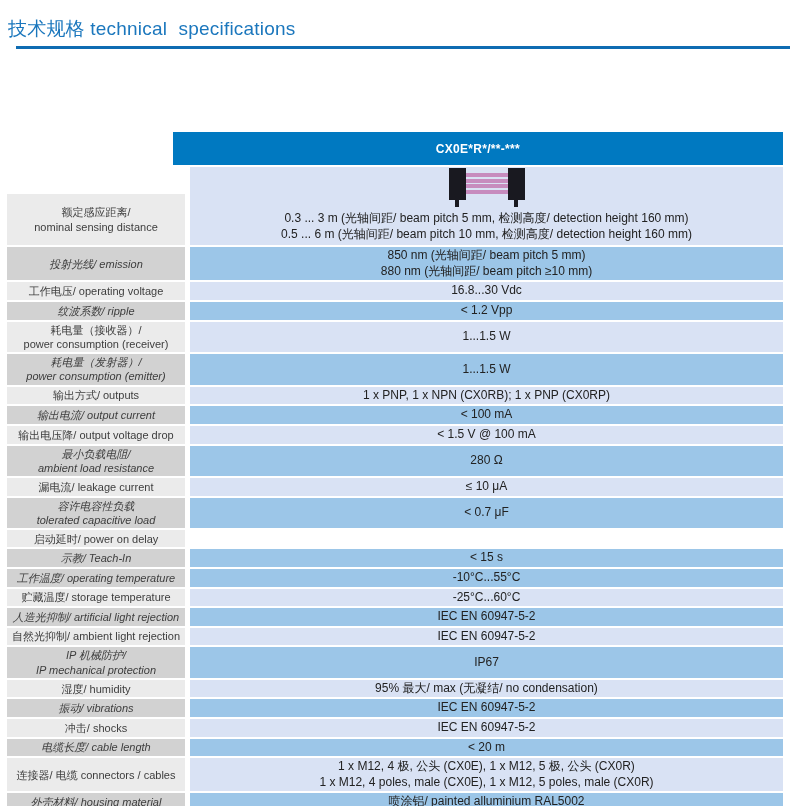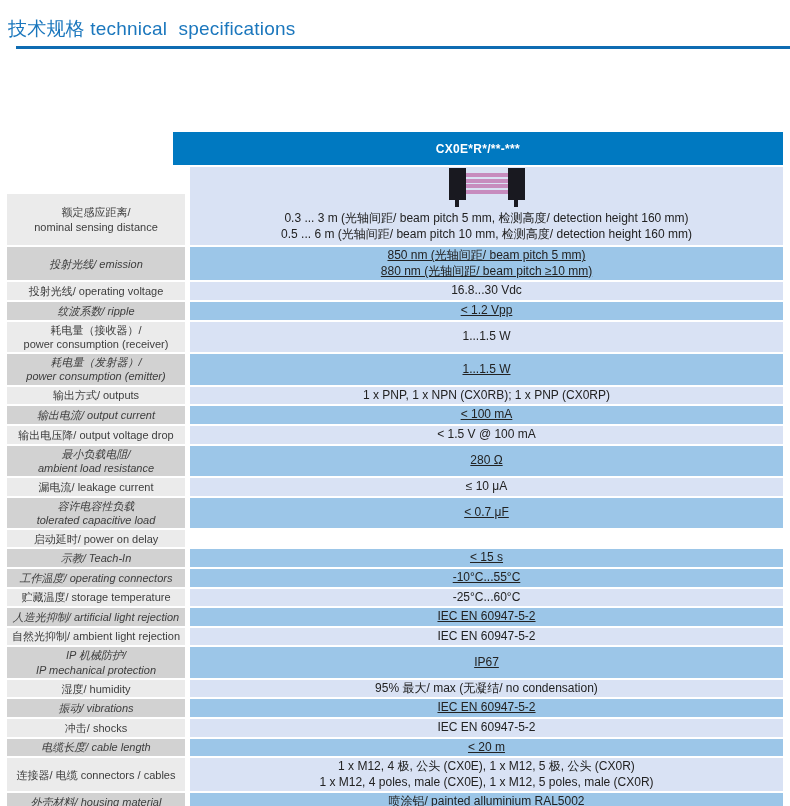--- a/index.html
+++ b/index.html
@@ -20,21 +20,21 @@
     font-size:12px;display:flex;align-items:center;justify-content:center;letter-spacing:.3px;}
   .row{display:flex;margin-bottom:2px;align-items:stretch;}
   .lab{width:178px;margin-right:5px;display:flex;align-items:center;justify-content:center;
     text-align:center;font-size:11px;color:#3d3d3d;line-height:1.3;min-height:17px;padding:1px 2px;
     box-sizing:border-box;}
   .val{width:593px;display:flex;align-items:center;justify-content:center;text-align:center;
     font-size:12px;color:#222;line-height:1.3;min-height:17px;padding:1px 2px;box-sizing:border-box;}
   .light .lab{background:var(--label-light);}
   .med   .lab{background:var(--label-dark);font-style:italic;}
   .light .val{background:var(--row-light);}
-  .med   .val{background:var(--row-medium);text-decoration:underline;}
+  .med   .val{background:var(--row-medium);}
   .lab-text,.val-text{white-space:pre-line;}
   
   .first .val{flex-direction:column;min-height:70px;justify-content:flex-end;padding-bottom:3px;}
   .first .lab{align-self:flex-end;height:51px;}
   .sensor-icon{display:flex;align-items:flex-start;height:42px;margin-bottom:1px;align-self:center;}
   .tower{width:17px;height:32px;background:var(--tower-black);position:relative;}
   .foot{position:absolute;bottom:-7px;left:6px;width:4px;height:7px;background:var(--tower-black);display:block;}
   .beams{display:flex;flex-direction:column;justify-content:space-between;height:21px;margin-top:5px;width:42px;}
   .beams i{height:4px;background:var(--beam-pink);display:block;}
 </style>
@@ -82,21 +82,21 @@
           <span class="lab-text">投射光线/ emission</span>
         </div>
     <div class="val">
           <span class="val-text">850 nm (光轴间距/ beam pitch 5 mm)
 880 nm (光轴间距/ beam pitch ≥10 mm)</span>
         </div>
   </div>
 
   <div class="row light">
     <div class="lab">
-          <span class="lab-text">投射光线/ operating voltage</span>
+          <span class="lab-text">工作电压/ operating voltage</span>
         </div>
     <div class="val">
           <span class="val-text">16.8...30 Vdc</span>
         </div>
   </div>
 
   <div class="row med">
     <div class="lab">
           <span class="lab-text">纹波系数/ ripple</span>
         </div>
@@ -192,21 +192,21 @@
           <span class="lab-text">示教/ Teach-In</span>
         </div>
     <div class="val">
           <span class="val-text">&lt; 15 s</span>
         </div>
   </div>
 
 
   <div class="row med">
     <div class="lab">
-          <span class="lab-text">工作温度/ operating connectors</span>
+          <span class="lab-text">工作温度/ operating temperature</span>
         </div>
     <div class="val">
           <span class="val-text">-10°C...55°C</span>
         </div>
   </div>
 
   <div class="row light">
     <div class="lab">
           <span class="lab-text">贮藏温度/ storage temperature</span>
         </div>

